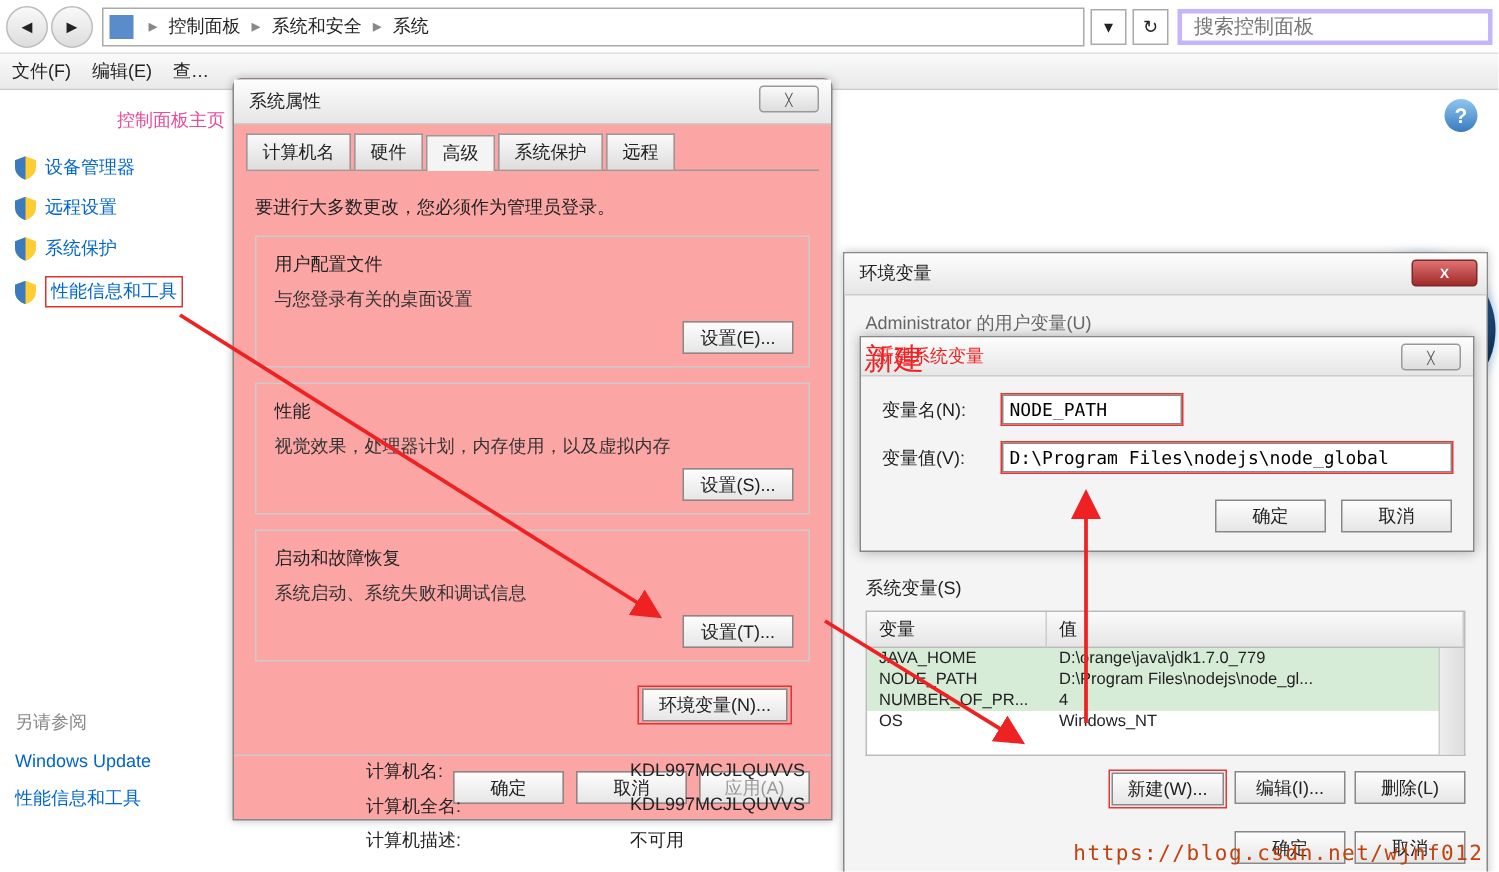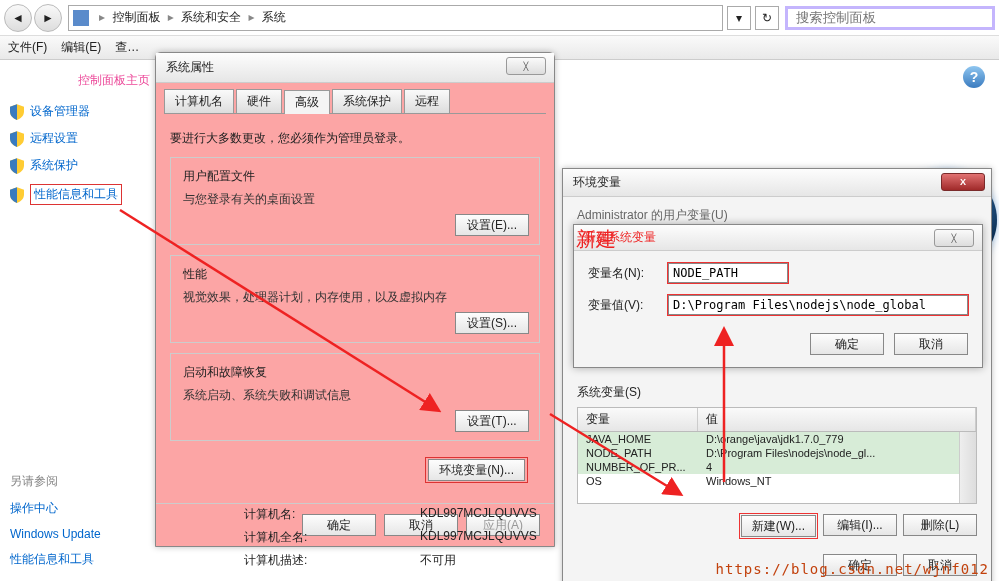--- a/index.html
+++ b/index.html
@@ -143,21 +143,20 @@
   </div>
   <div class="item">
     <svg class="shield" viewBox="0 0 16 18">
         <path fill="#ffcc33" d="M8 0l8 3v5c0 5-3 8-8 10C3 16 0 13 0 8V3z"></path>
         <path fill="#3a7bbf" d="M8 0v18C3 16 0 13 0 8V3z"></path>
       </svg>
     <span class="hl">性能信息和工具</span>
   </div>
   <div class="seealso">
     <div class="hdr">另请参阅</div>
-    <div>操作中心</div>
     <div>Windows Update</div>
     <div>性能信息和工具</div>
   </div>
 </div>
 
 <div class="sysprop">
   <div class="dlg-titlebar">
     <span>系统属性</span>
     <span class="dlg-close">╳</span>
   </div>

